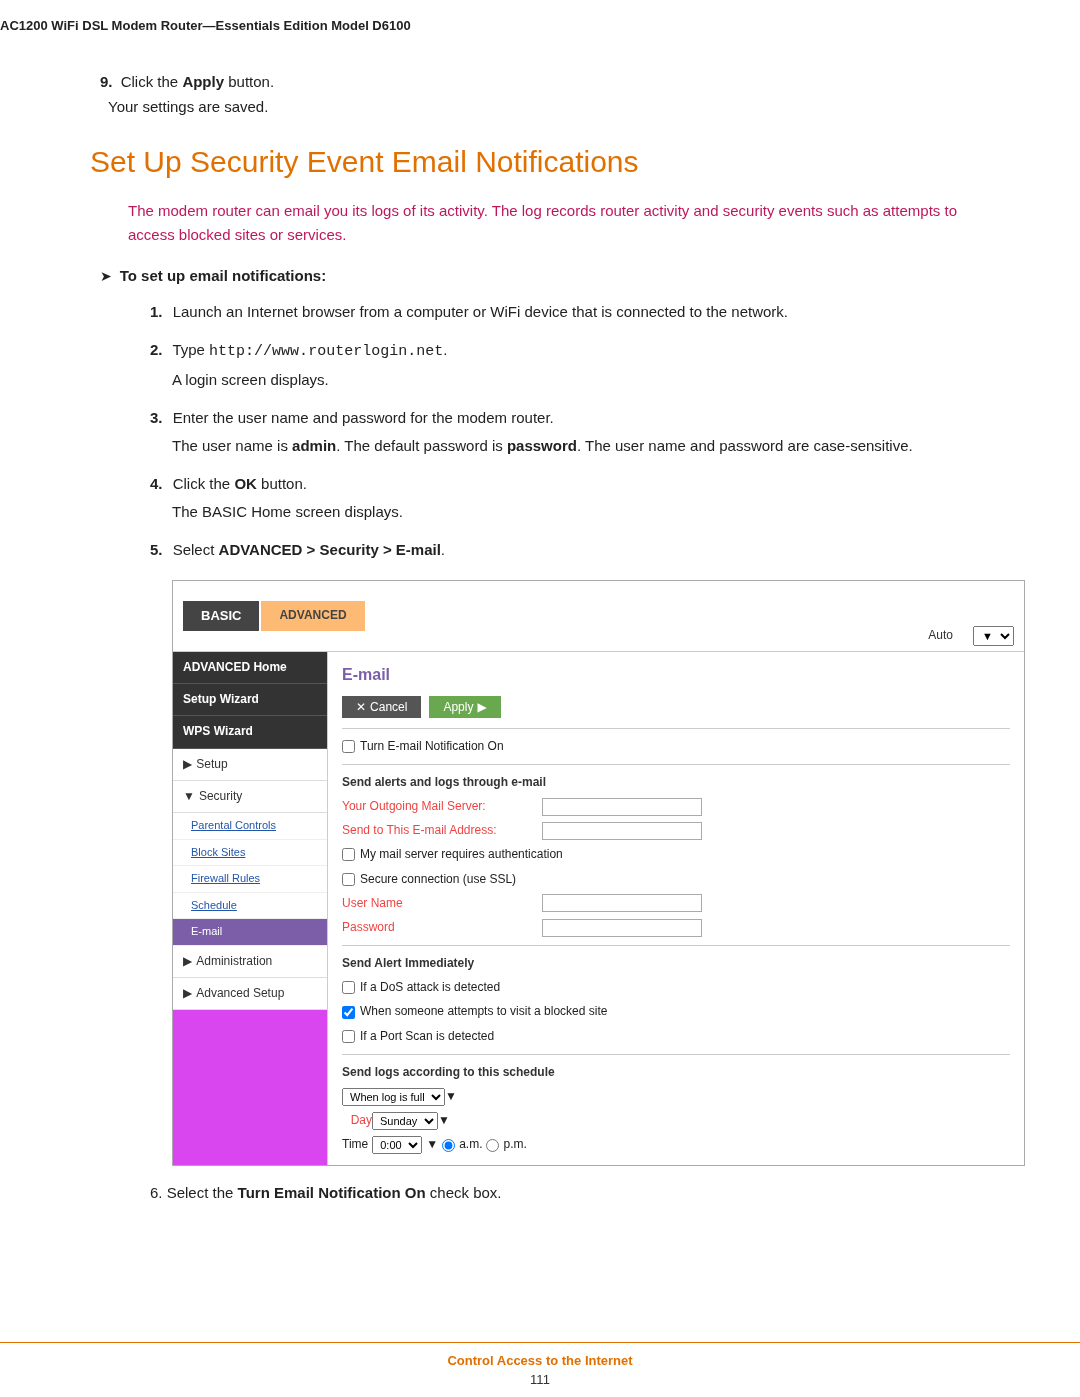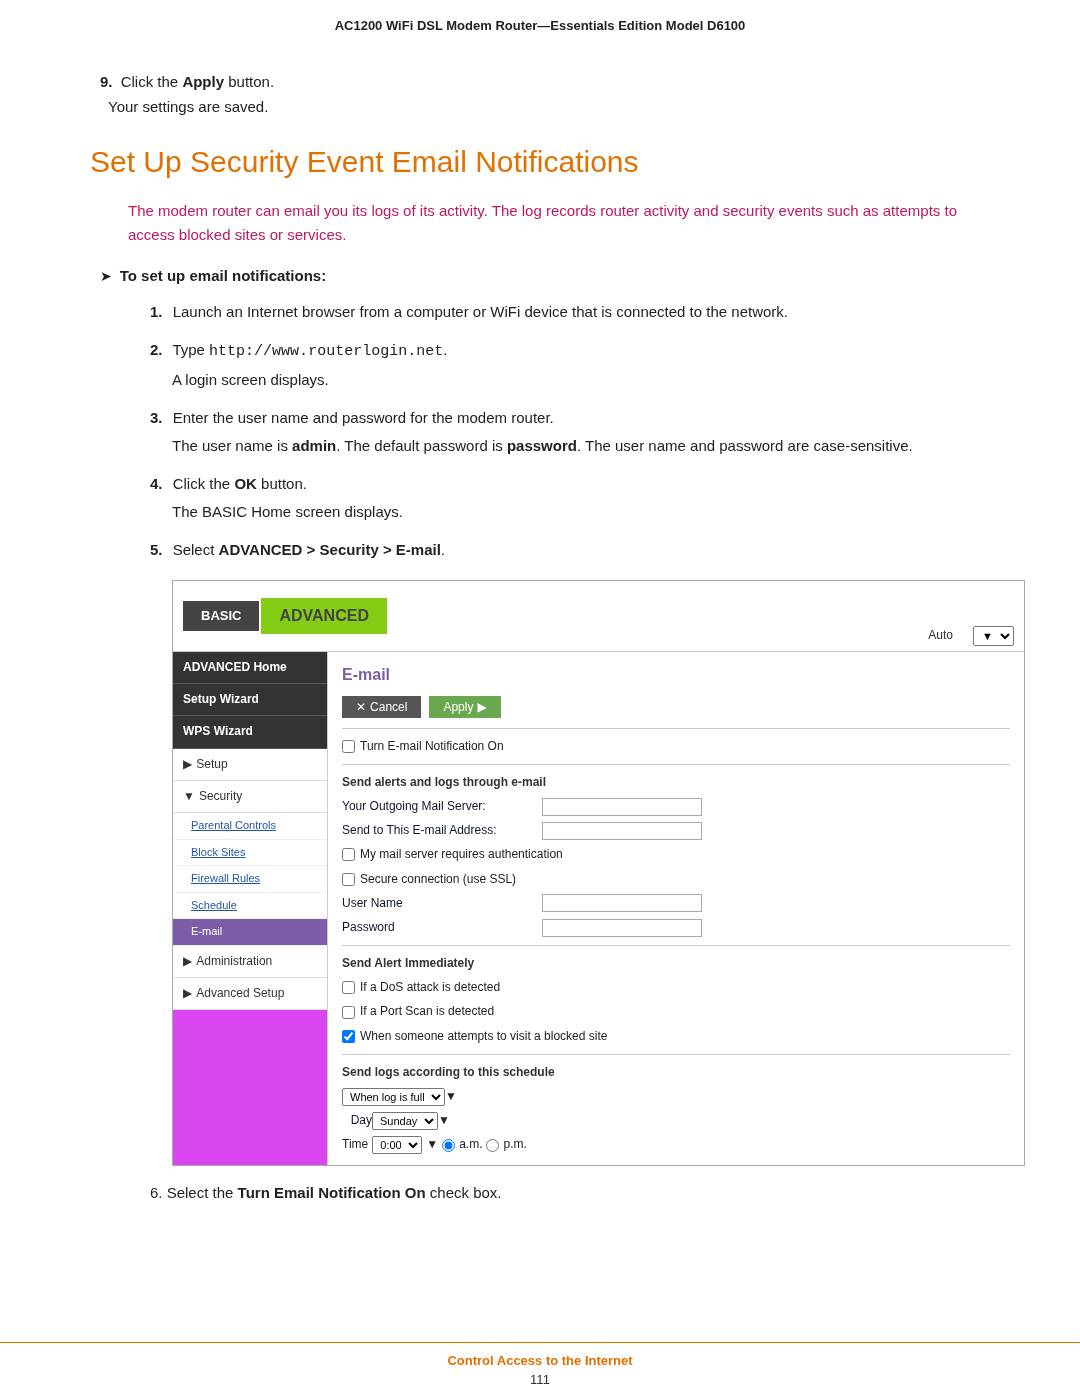--- a/index.html
+++ b/index.html
@@ -6,21 +6,21 @@
     body {
       font-family: Arial, sans-serif;
       font-size: 15px;
       color: #222;
       background: #fff;
       width: 1080px;
       min-height: 1397px;
       position: relative;
     }
     .page-header {
-      text-align: center;
+      text-align: left;
       font-size: 13px;
       font-weight: bold;
       padding: 18px 0 10px 0;
       color: #222;
     }
     .content-area {
       padding: 30px 90px 60px 90px;
     }
     .step-9 {
       margin-bottom: 8px;
@@ -102,25 +102,25 @@
     }
     .ui-tab-basic {
       background: #444;
       color: #fff;
       font-weight: bold;
       padding: 5px 18px;
       font-size: 13px;
       margin-right: 2px;
     }
     .ui-tab-advanced {
-      background: #84cc16;
+      background: #fdba74;
       color: #444;
       font-weight: bold;
       padding: 5px 18px;
-      font-size: 16px;
+      font-size: 12px;
       border: none;
     }
     .ui-auto {
       margin-left: auto;
       font-size: 12px;
       color: #333;
       display: flex;
       align-items: center;
       gap: 20px;
       margin-top: 40px;
@@ -217,21 +217,21 @@
       gap: 4px;
     }
     .form-row {
       display: flex;
       align-items: center;
       margin-bottom: 5px;
       font-size: 12px;
     }
     .form-row label {
       min-width: 200px;
-      color: #0f172a;
+      color: #ef4444;
     }
     .form-input {
       border: 1px solid #aaa;
       height: 18px;
       width: 160px;
       font-size: 11px;
     }
     .form-checkbox {
       margin-right: 5px;
     }
@@ -421,26 +421,26 @@
               <label>Password</label>
               <input type="password" class="form-input" style="">
             </div>
             <div class="section-divider"></div>
             <div class="section-label">Send Alert Immediately</div>
             <div class="form-row">
               <input type="checkbox" class="form-checkbox" style="">
               <span>If a DoS attack is detected</span>
             </div>
             <div class="form-row">
+              <input type="checkbox" class="form-checkbox" checked="" style="">
+              <span>When someone attempts to visit a blocked site</span>
+            </div>
+            <div class="form-row">
               <input type="checkbox" class="form-checkbox" style="">
               <span>If a Port Scan is detected</span>
-            </div>
-            <div class="form-row">
-              <input type="checkbox" class="form-checkbox" checked="" style="">
-              <span>When someone attempts to visit a blocked site</span>
             </div>
             <div class="section-divider"></div>
             <div class="section-label">Send logs according to this schedule</div>
             <div class="form-row">
               <select class="form-select">
                 <option>When log is full</option>
               </select>
               <span> ▼</span>
             </div>
             <div class="form-row">

